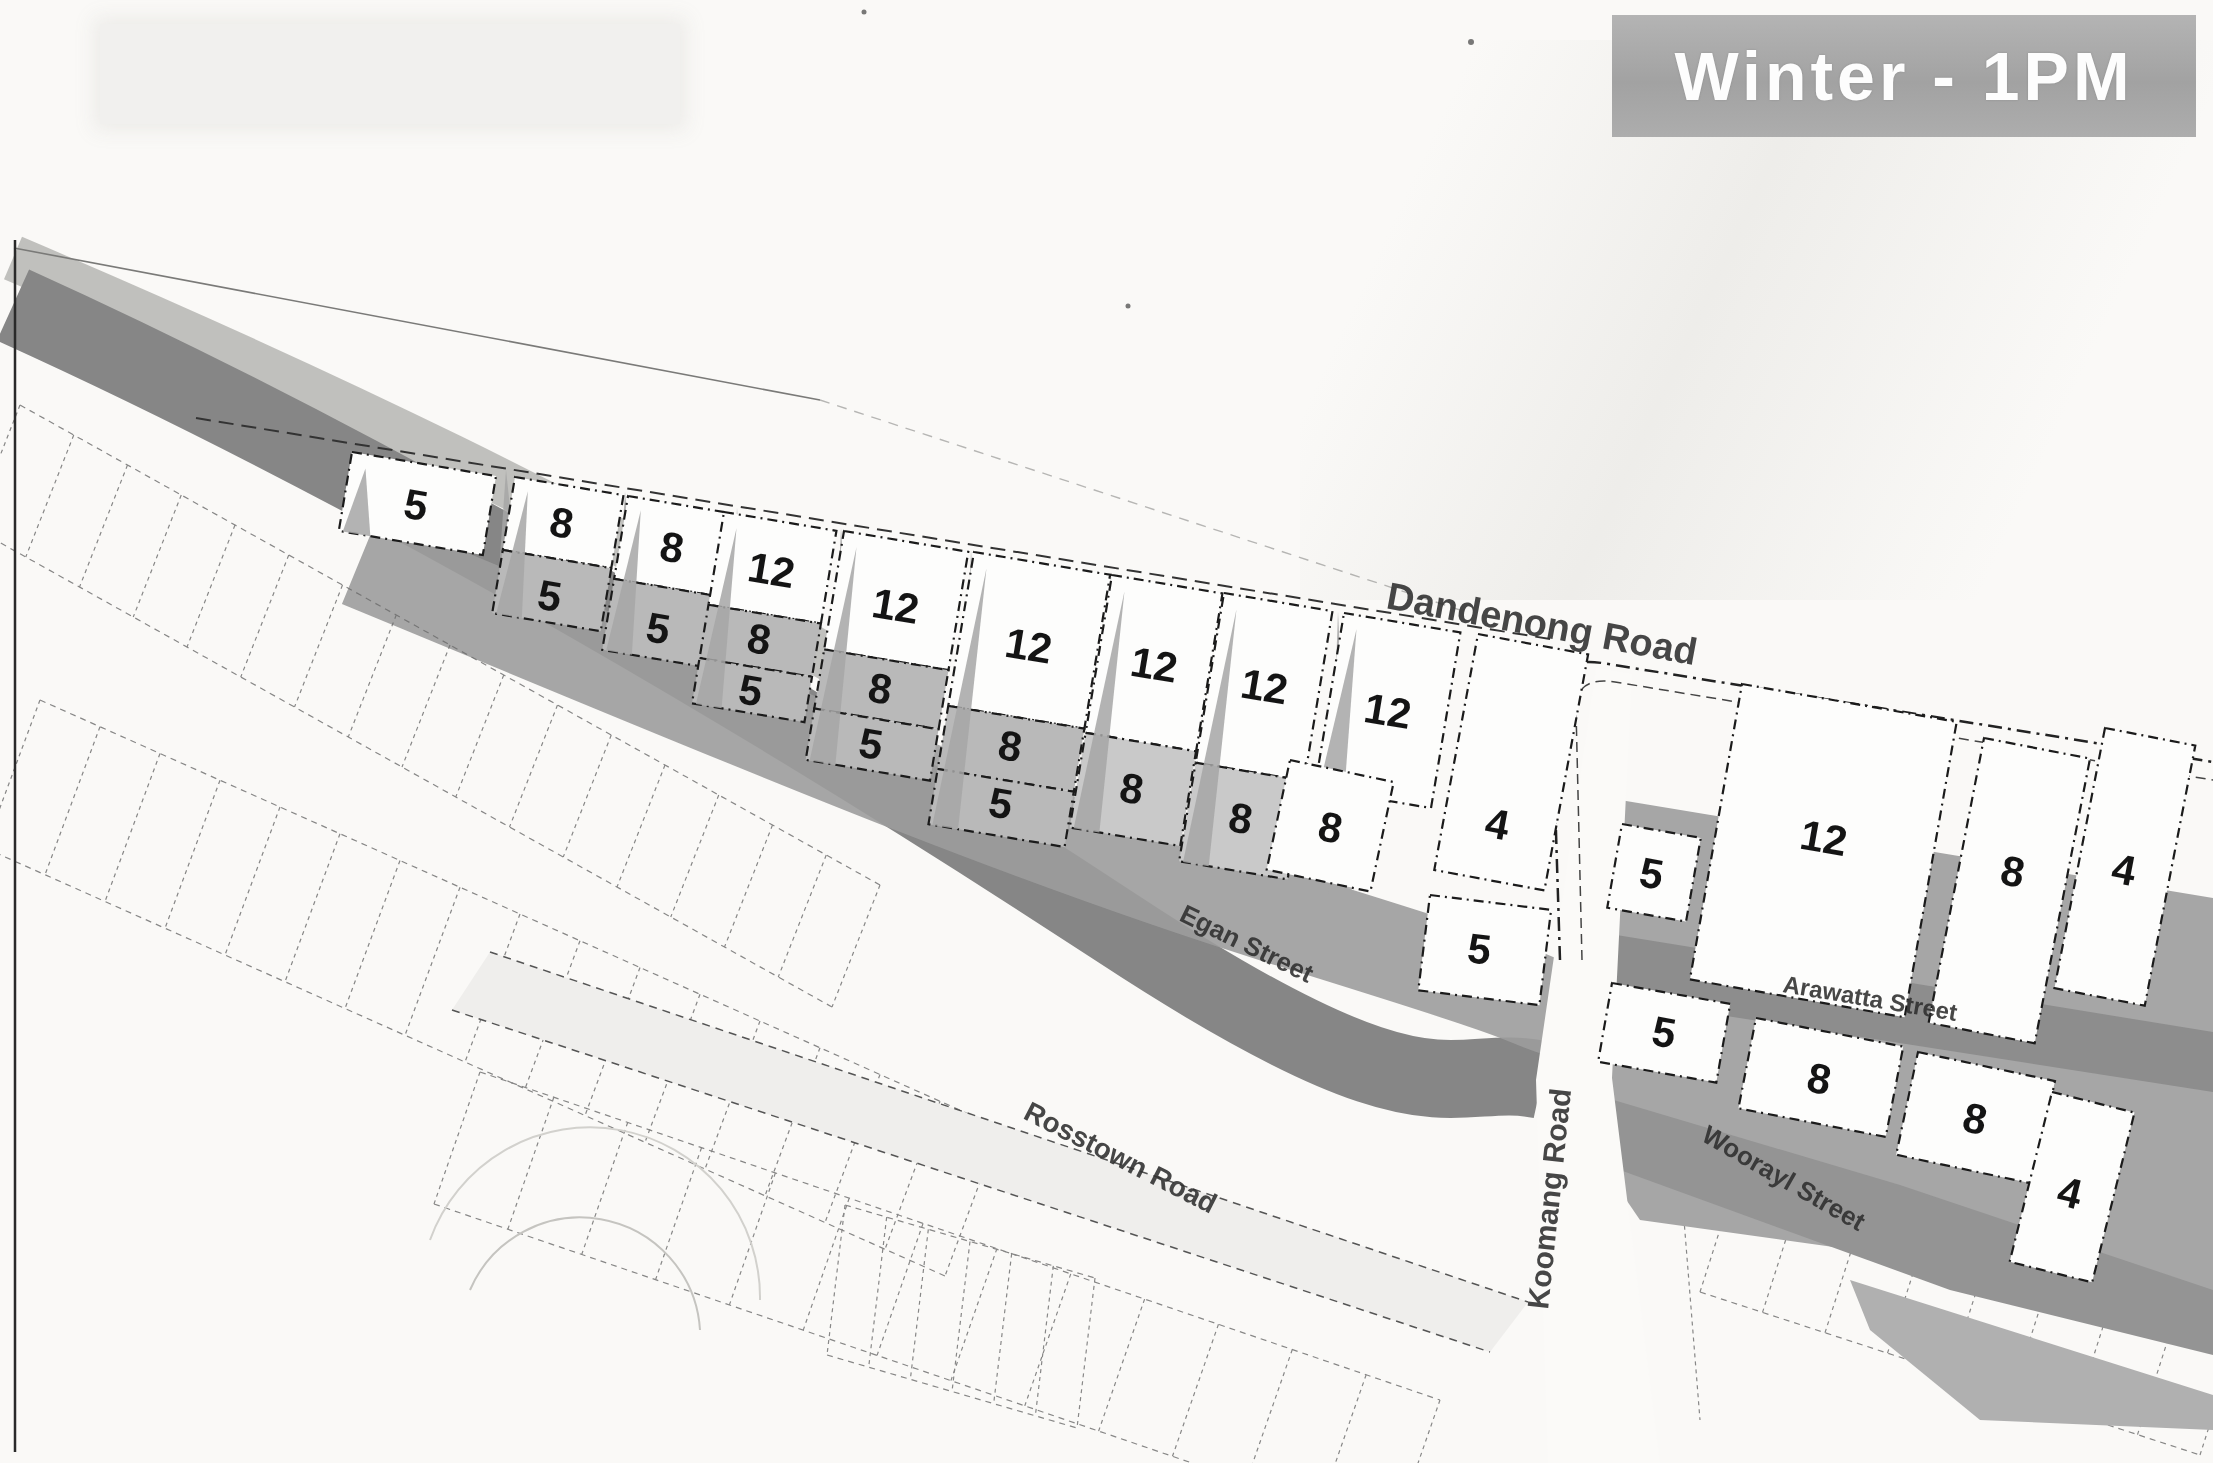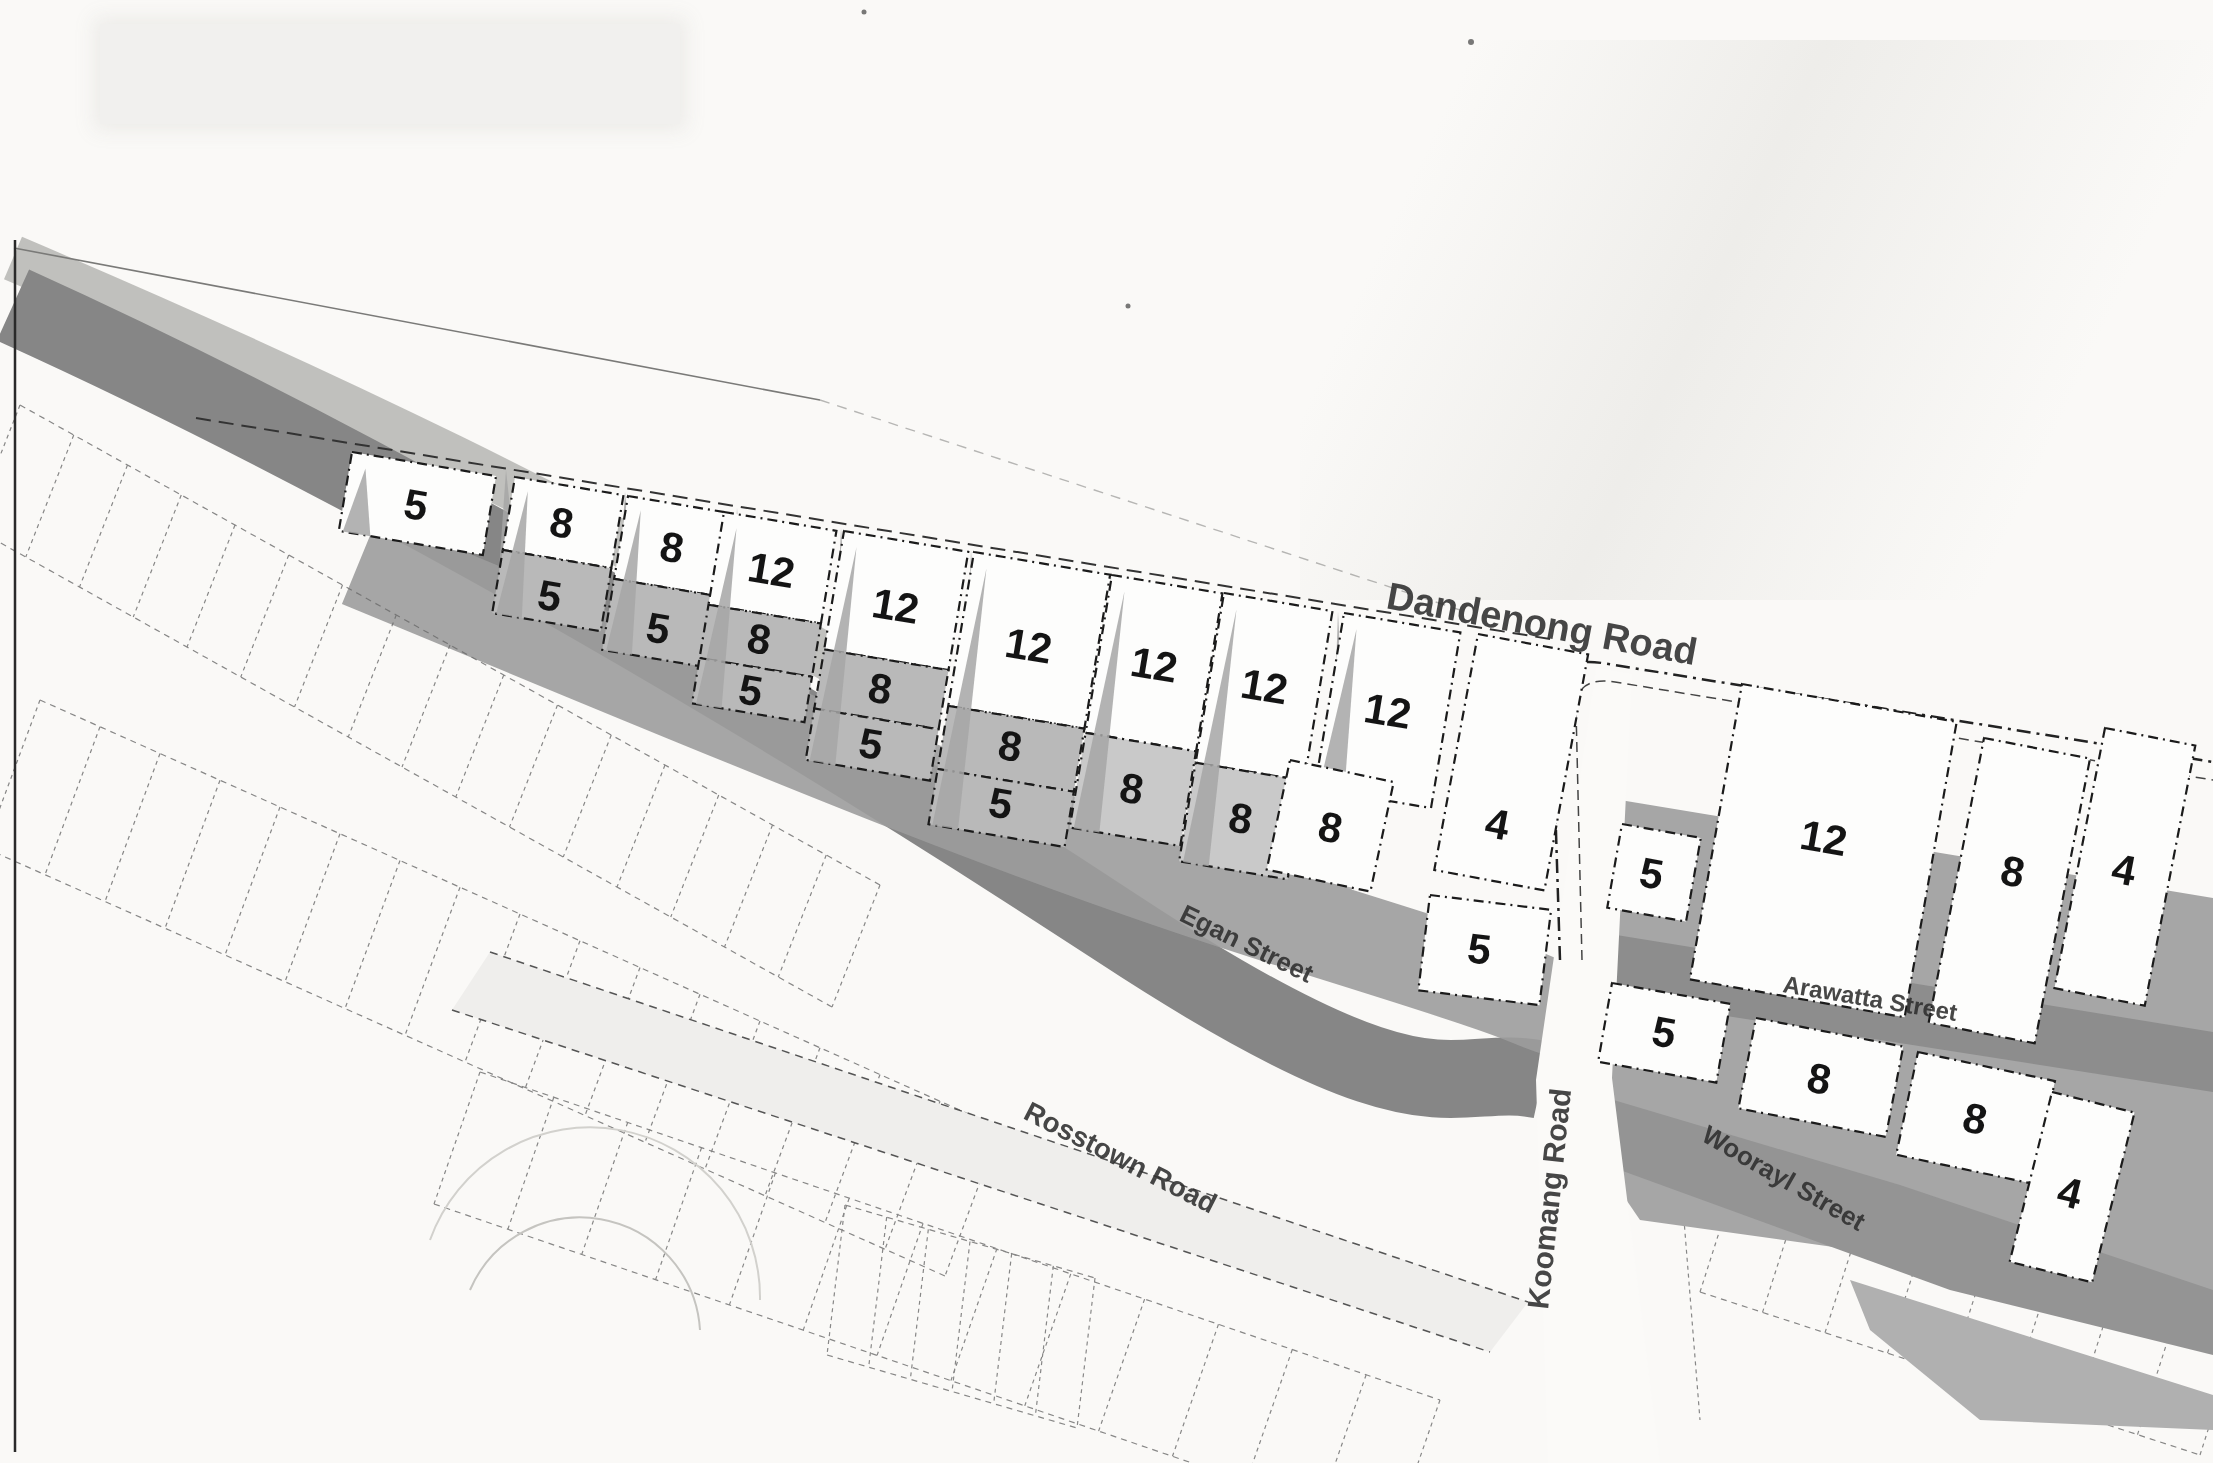--- a/index.html
+++ b/index.html
@@ -25,20 +25,23 @@
   .spike{fill:#a6a6a6;opacity:.85;stroke:none;}
 </style>
 </head>
 <body>
 
 <div class="stage">
   <div class="smudge-tr"></div>
 
   <div class="faded-banner"></div>
 
+  <div class="title-banner">
+    <span>Winter - 1PM</span>
+  </div>
 
   <svg width="2213" height="1463" viewBox="0 0 2213 1463">
 
     <g>
       <path d="M 13,258 C 300,380 600,520 900,700" fill="none" stroke="#b2b1ae" stroke-width="46" opacity="0.8"></path>
       <path d="M 13,305 C 400,480 800,720 1120,930 S 1450,1060 1542,1080" fill="none" stroke="#868686" stroke-width="78"></path>
       <path d="M 360,560 C 700,700 1000,830 1290,920 S 1500,990 1560,1010" fill="none" stroke="#9c9c9c" stroke-width="95" opacity="0.9"></path>
       <line x1="14" y1="248" x2="820" y2="400" stroke="#7a7a78" stroke-width="1.6"></line>
       <line x1="820" y1="400" x2="1460" y2="610" stroke="#8a8a88" stroke-width="1.4" stroke-dasharray="10 8" opacity="0.6"></line>
     </g>

